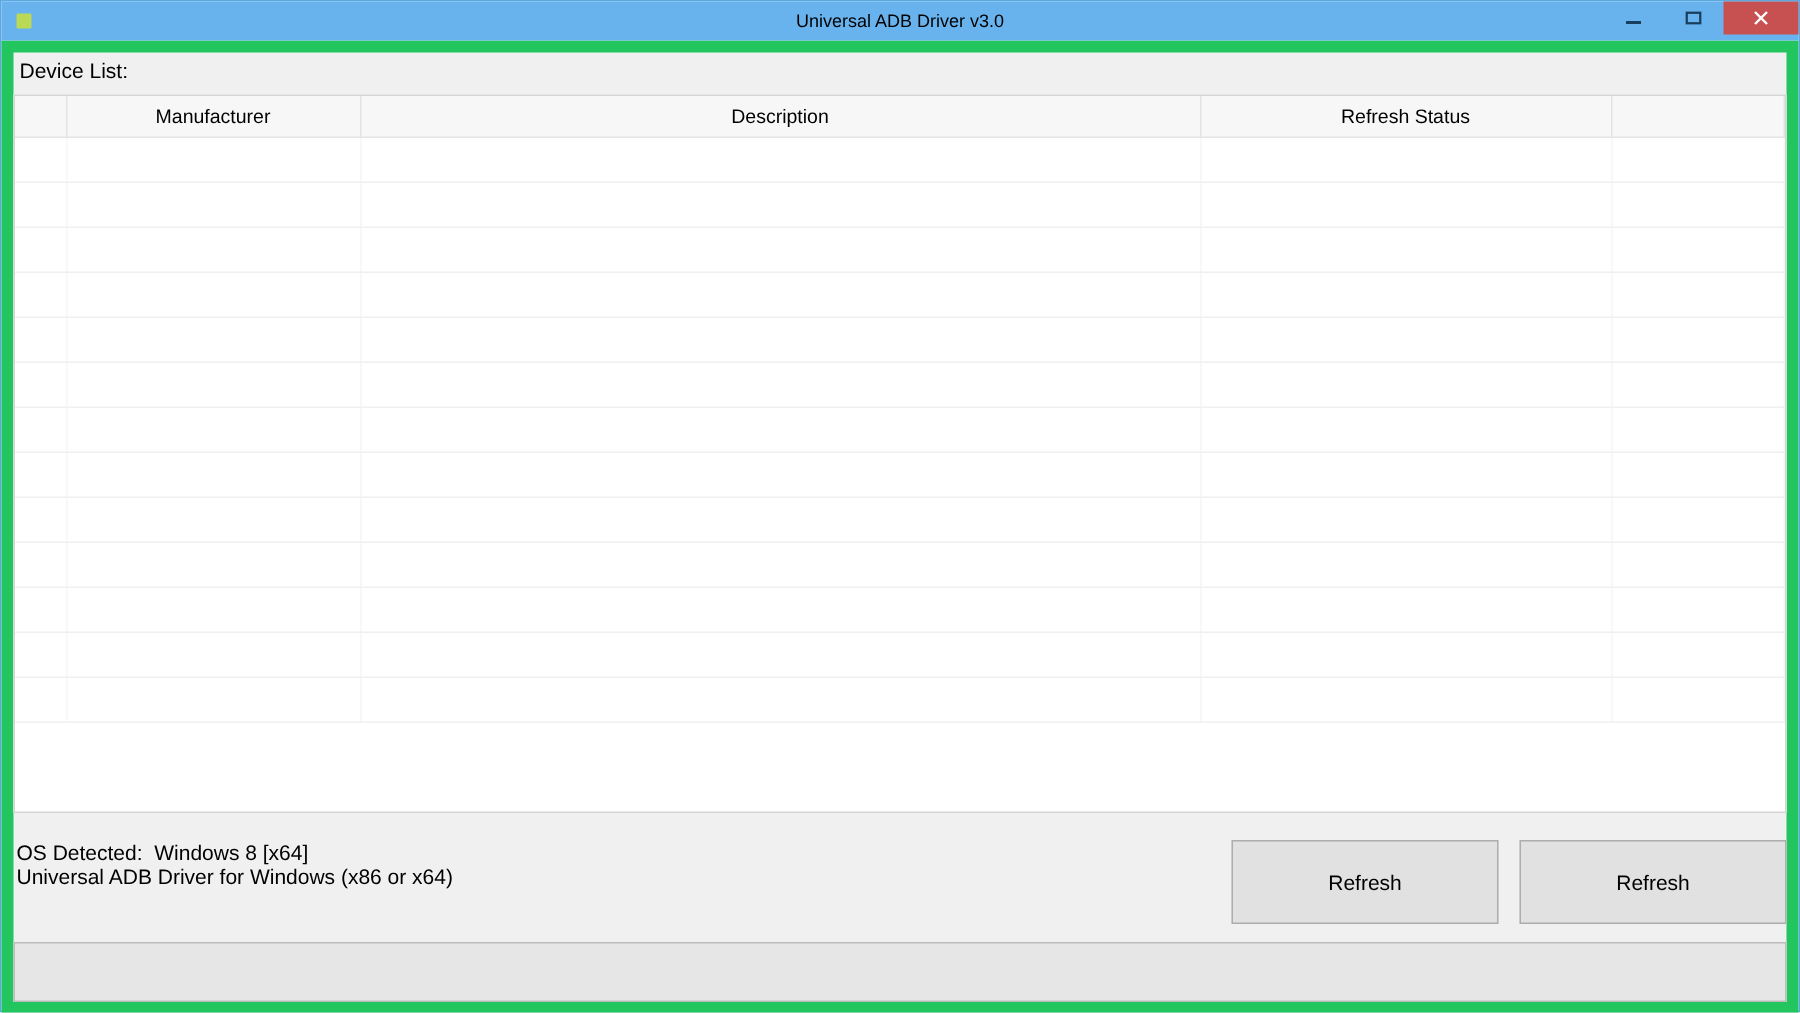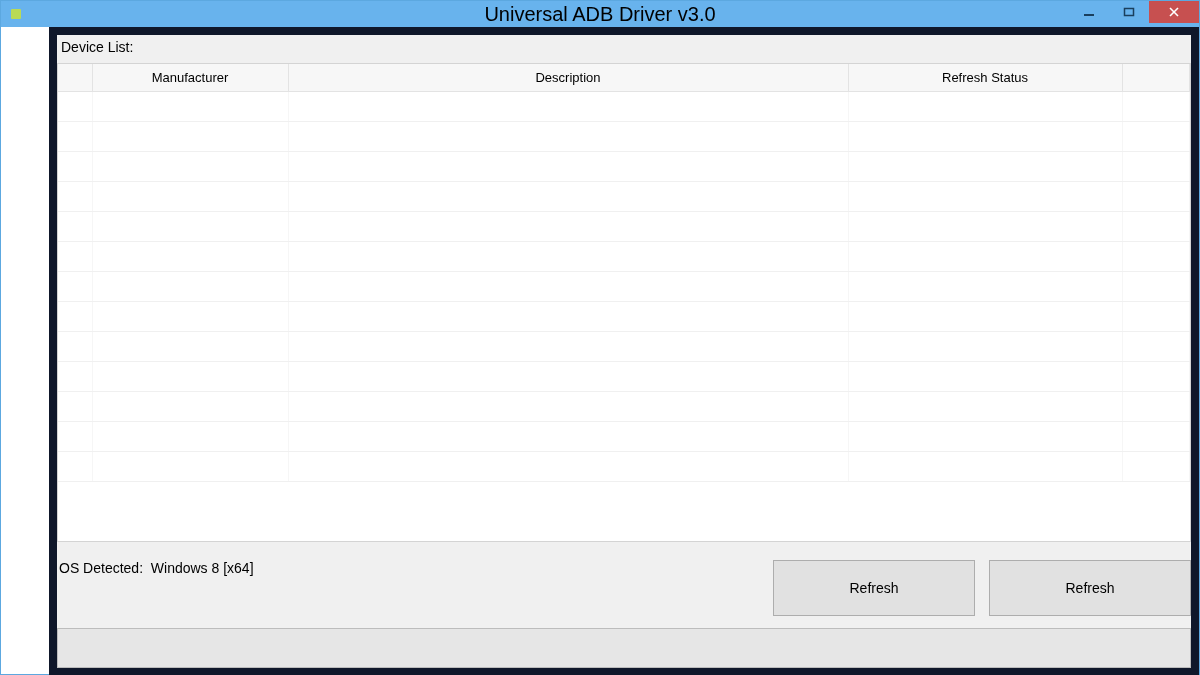--- a/index.html
+++ b/index.html
@@ -32,21 +32,21 @@
       background: #bada55;
       margin-left: 10px;
       border-radius: 1px;
     }
     .titlebar-title {
       position: absolute;
       left: 0;
       right: 0;
       text-align: center;
       color: #000;
-      font-size: 20px;
+      font-size: 12px;
       pointer-events: none;
     }
     .titlebar-controls {
       position: absolute;
       right: 0;
       top: 0;
       display: flex;
       height: 22px;
     }
     .titlebar-btn {
@@ -63,23 +63,22 @@
     }
     .titlebar-btn.close {
       background: #c75050;
       width: 50px;
     }
     .titlebar-btn.close svg {
       stroke: #fff;
     }
     .client-area {
       height: calc(675px - 26px);
-      background: #0f172a;
+      background: #22c55e;
       padding: 8px;
-      margin-left: 48px;
     }
     .inner-panel {
       height: 100%;
       background: #f0f0f0;
       display: flex;
       flex-direction: column;
     }
     .panel-label {
       margin: 4px 6px 8px 4px;
       color: #000;
@@ -125,21 +124,21 @@
     .os-line, .desc-line {
       color: #000;
       font-size: 14px;
     }
     .bottom-right {
       display: flex;
       gap: 14px;
       align-items: stretch;
     }
     .action-btn {
-      width: 202px;
+      width: 178px;
       height: 56px;
       background: #e1e1e1;
       border: 1px solid #adadad;
       cursor: pointer;
       font-family: inherit;
       font-size: 14px;
       color: #000;
     }
     .progress-bar {
       margin-top: 12px;
@@ -294,20 +293,21 @@
           </tbody>
         </table>
       </div>
 
       <div class="bottom-panel">
         <div class="bottom-left">
           <div class="os-line">
             <span>OS Detected:</span>
             &nbsp;<span>Windows 8  [x64]</span>
           </div>
+          <div class="desc-line">Universal ADB Driver for Windows (x86 or x64)</div>
         </div>
         <div class="bottom-right">
           <button class="action-btn">Refresh</button>
           <button class="action-btn">Refresh</button>
         </div>
       </div>
 
       <div class="progress-bar"></div>
 
     </div>

